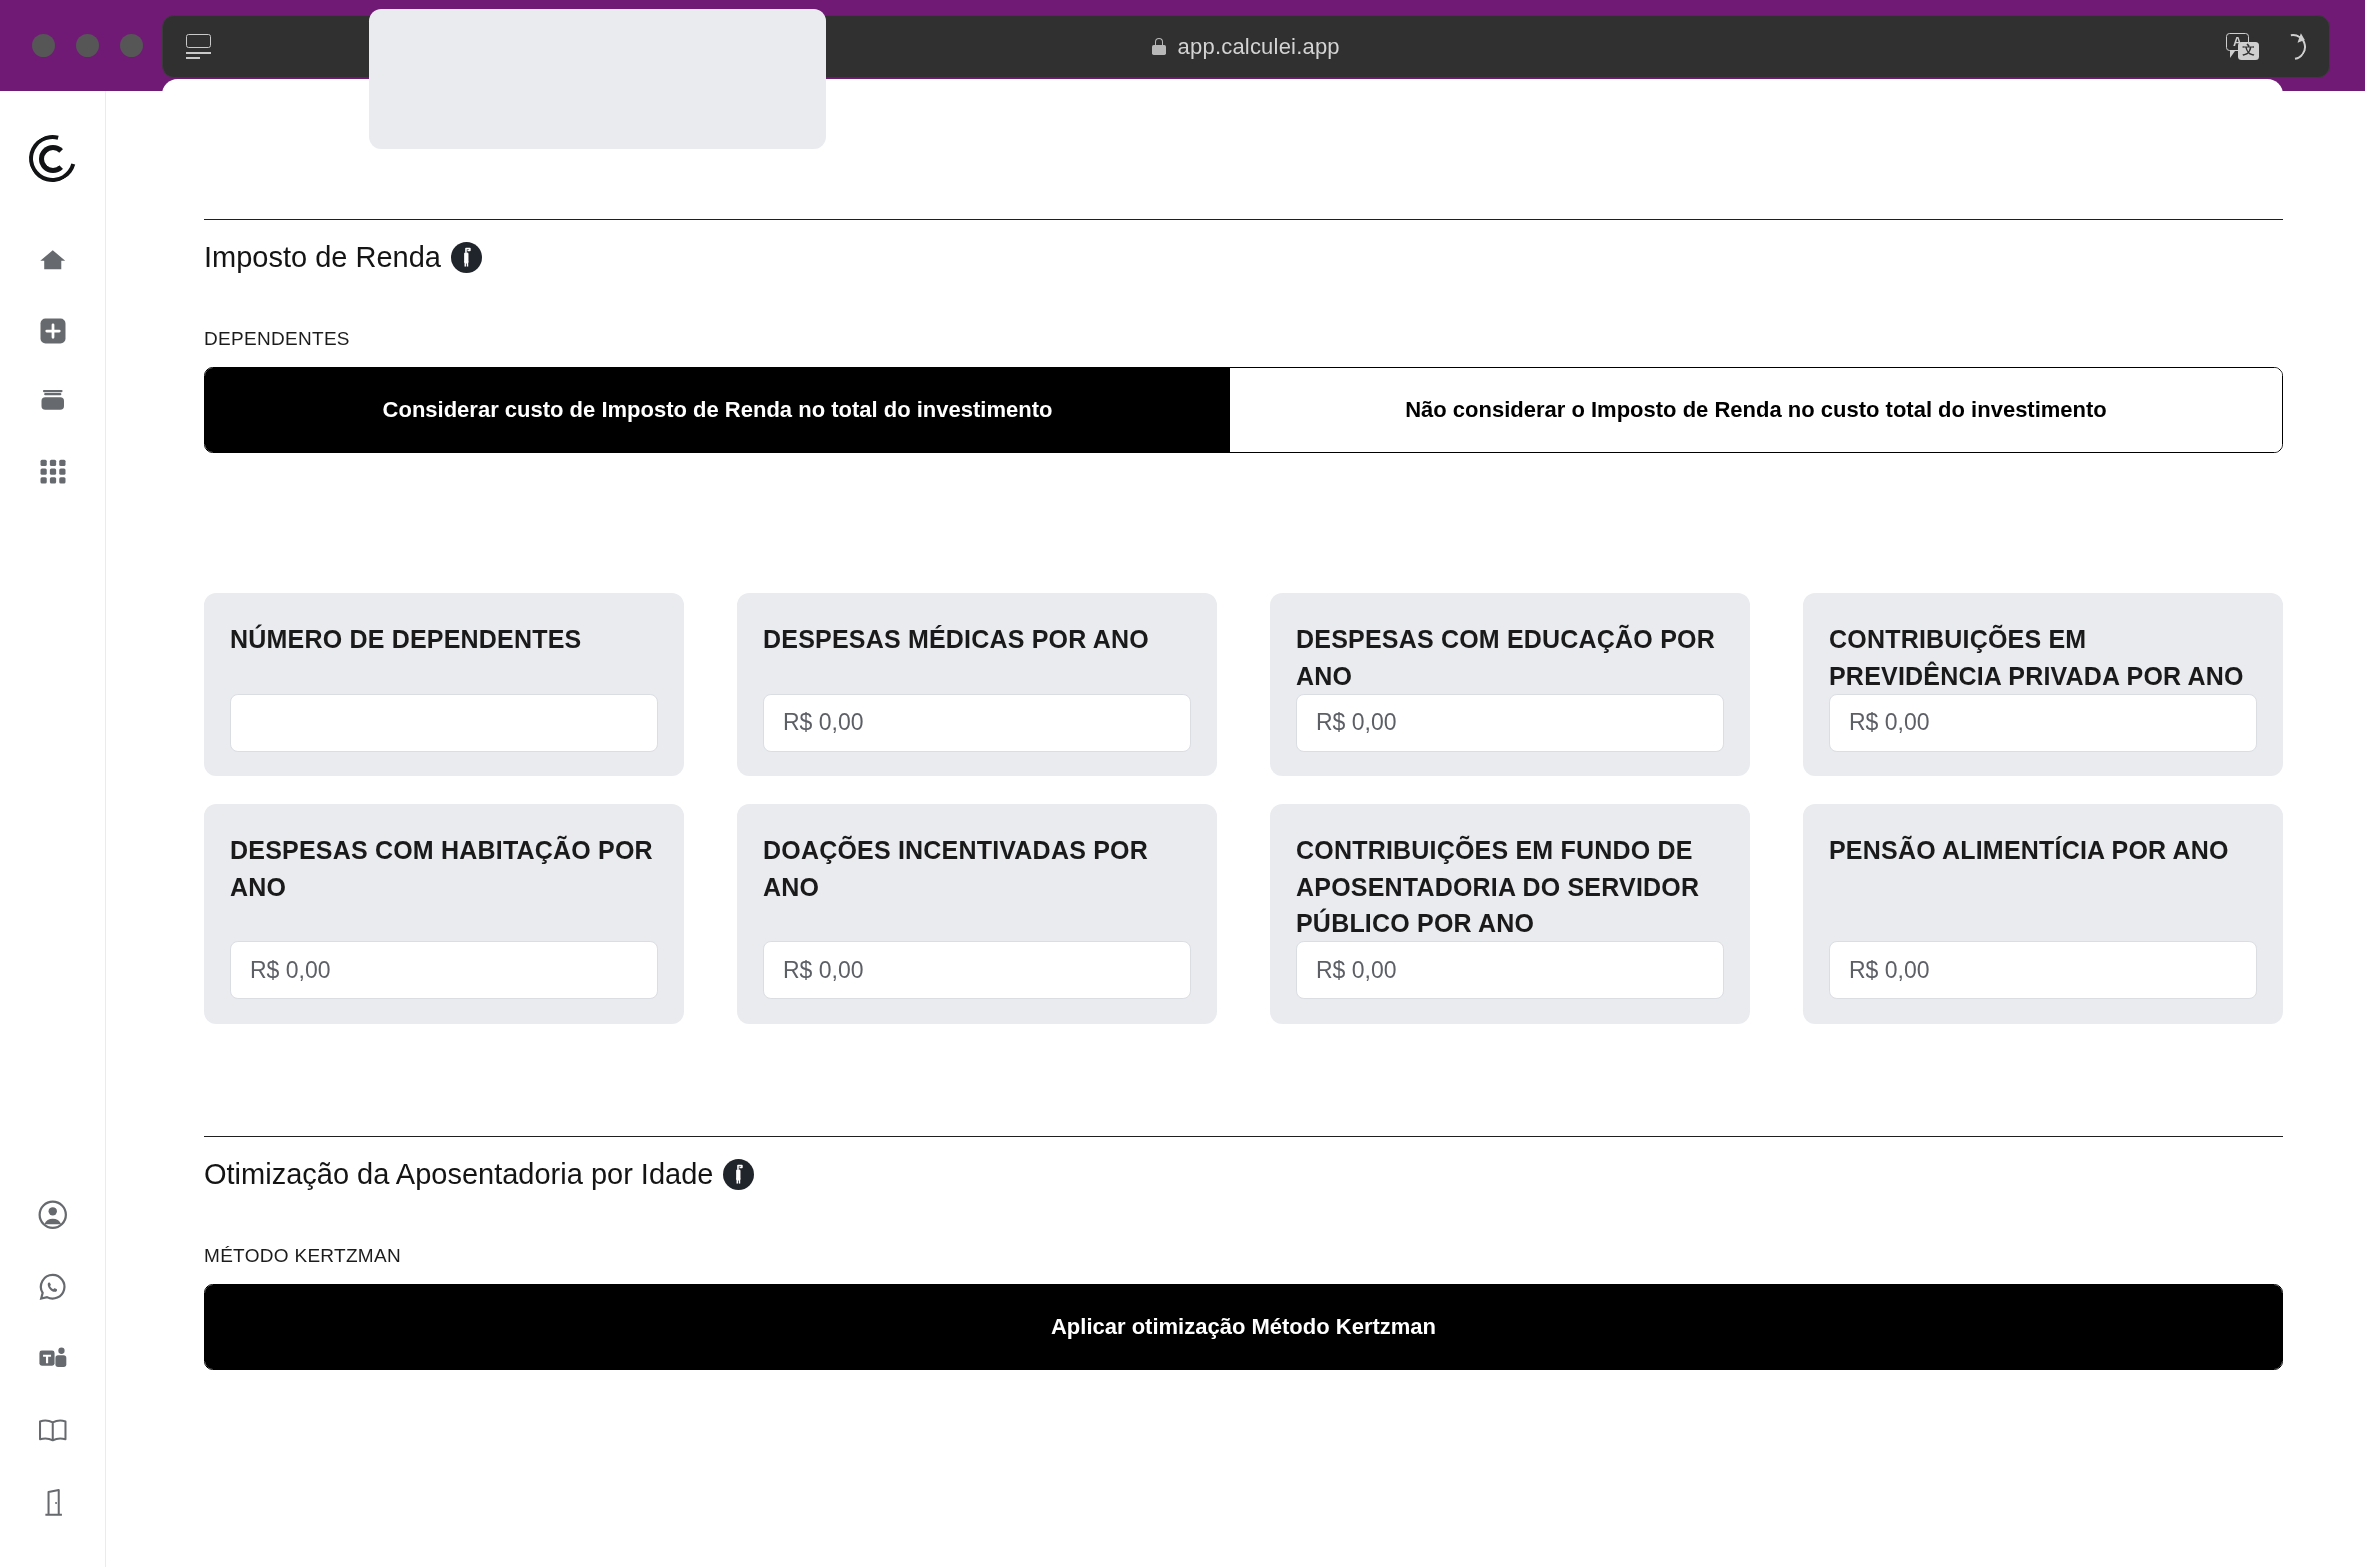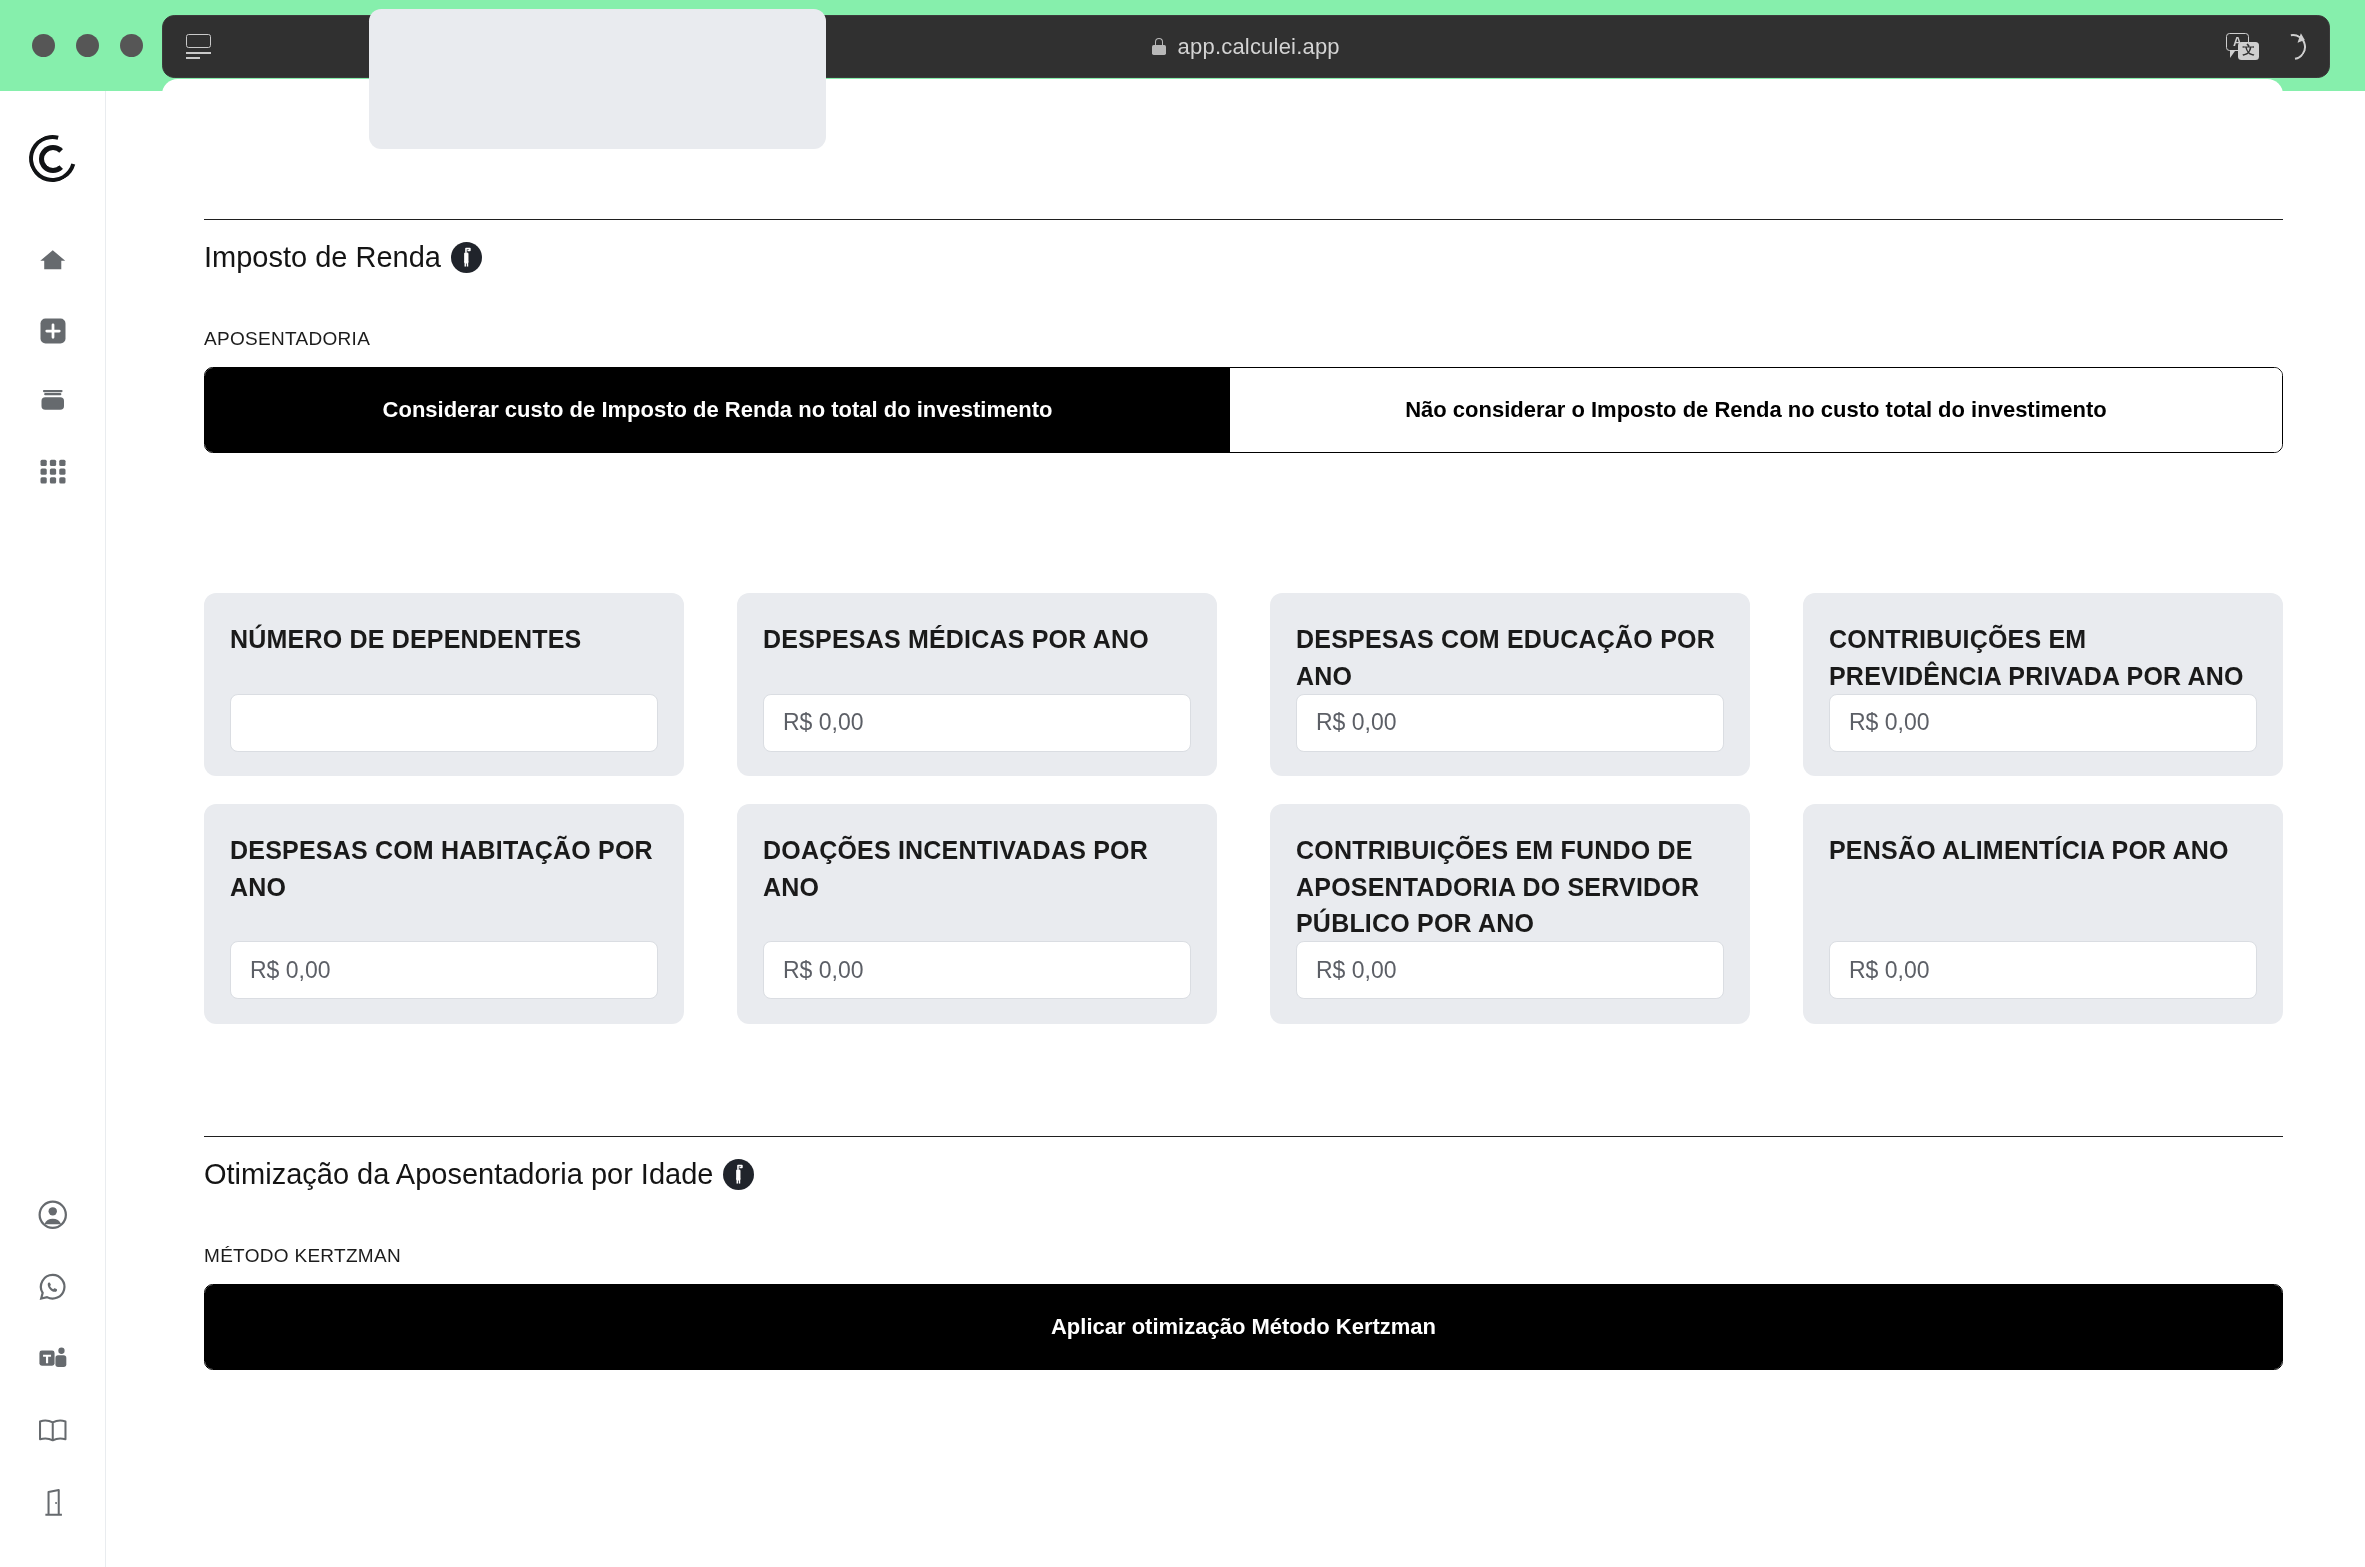--- a/index.html
+++ b/index.html
@@ -7,21 +7,21 @@
     width: 2366px; height: 1568px;
     font-family: "Liberation Sans", sans-serif;
     background: #2a2a2a;
     overflow: hidden;
   }
 
   
   .browser-chrome {
     position: absolute; top: 0; left: 0;
     width: 2366px; height: 91px;
-    background: #86efac;
+    background: #701a75;
     display: flex; align-items: center;
   }
   .traffic-lights {
     display: flex; align-items: center; gap: 21px;
     margin-left: 31.5px;
   }
   .tl { width: 23px; height: 23px; border-radius: 50%; background: #565656; }
 
   .url-bar {
     position: absolute;
@@ -369,21 +369,21 @@
             <svg width="19" height="21" viewBox="0 0 14 16">
               <rect x="5.2" y="4.1" width="3.3" height="8.4" rx="1.1" fill="#fff"></rect>
               <path d="M6.6 4.3 L6.6 1.2 L9.6 1.2 L9.6 2.7 L7.7 2.7" fill="none" stroke="#fff" stroke-width="1.2" stroke-linejoin="round"></path>
               <rect x="5.5" y="10.6" width="1.1" height="4.3" fill="#fff"></rect>
               <rect x="7.2" y="10.6" width="1.1" height="4.3" fill="#fff"></rect>
             </svg>
           </span>
         </div>
 
         <div style="margin-top:54px;">
-          <div class="field-caption">APOSENTADORIA</div>
+          <div class="field-caption">DEPENDENTES</div>
           <div class="seg" style="margin-top:17.5px;">
             <div class="seg-btn active" style="flex:0 0 1025px;">Considerar custo de Imposto de Renda no total do investimento</div>
             <div class="seg-btn inactive" style="flex:1;">Não considerar o Imposto de Renda no custo total do investimento</div>
           </div>
         </div>
 
         <div class="grid" style="margin-top:140px;">
 
           <div class="field-card">
             <div class="field-label">NÚMERO DE DEPENDENTES</div>

